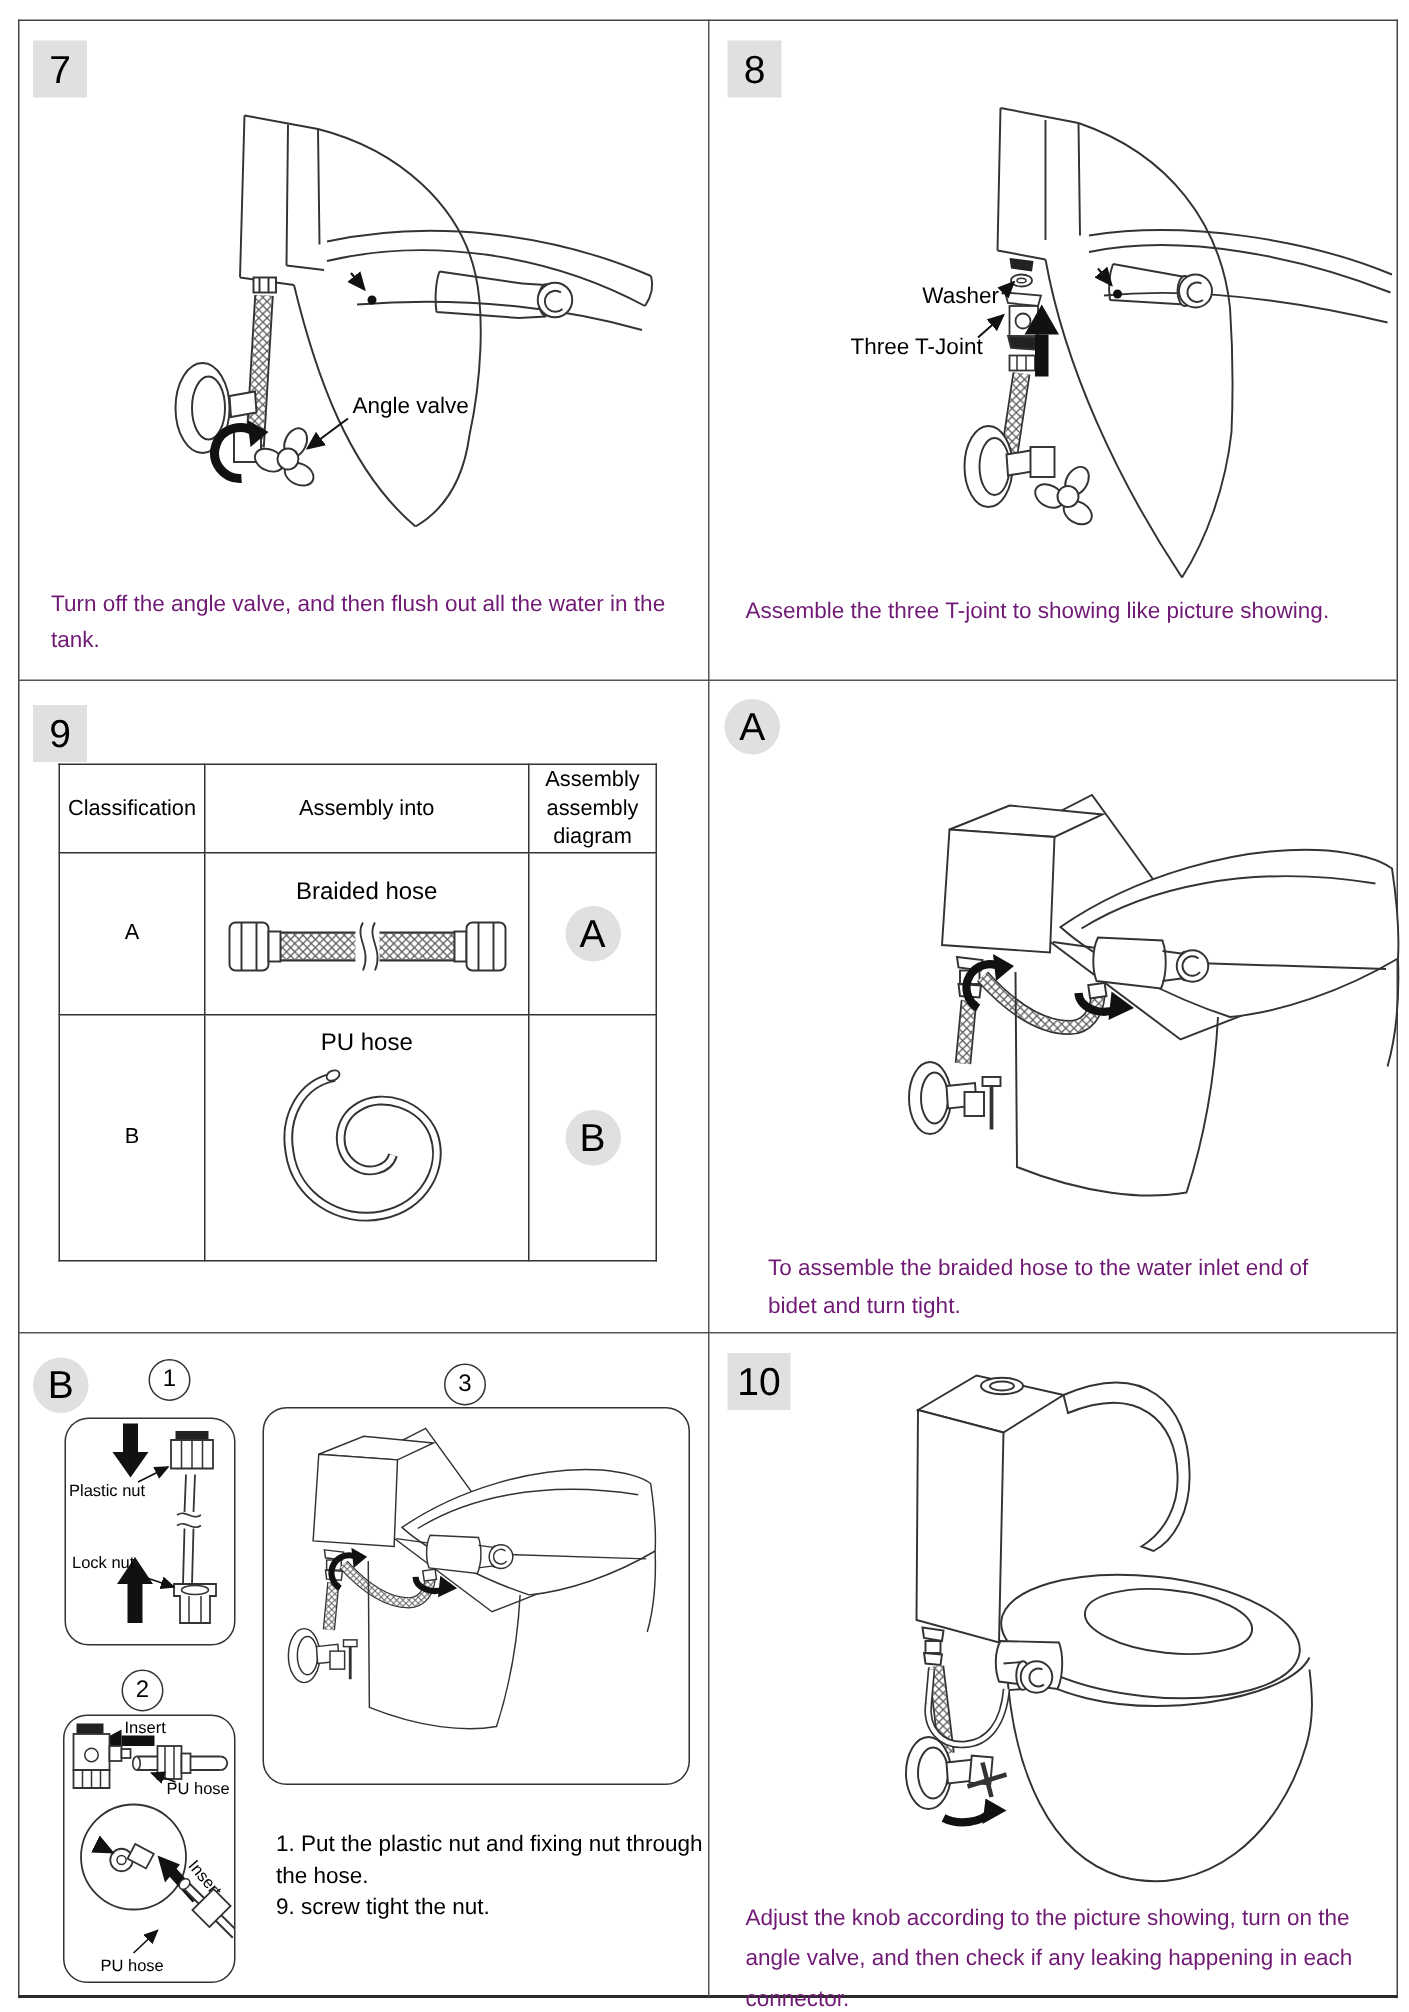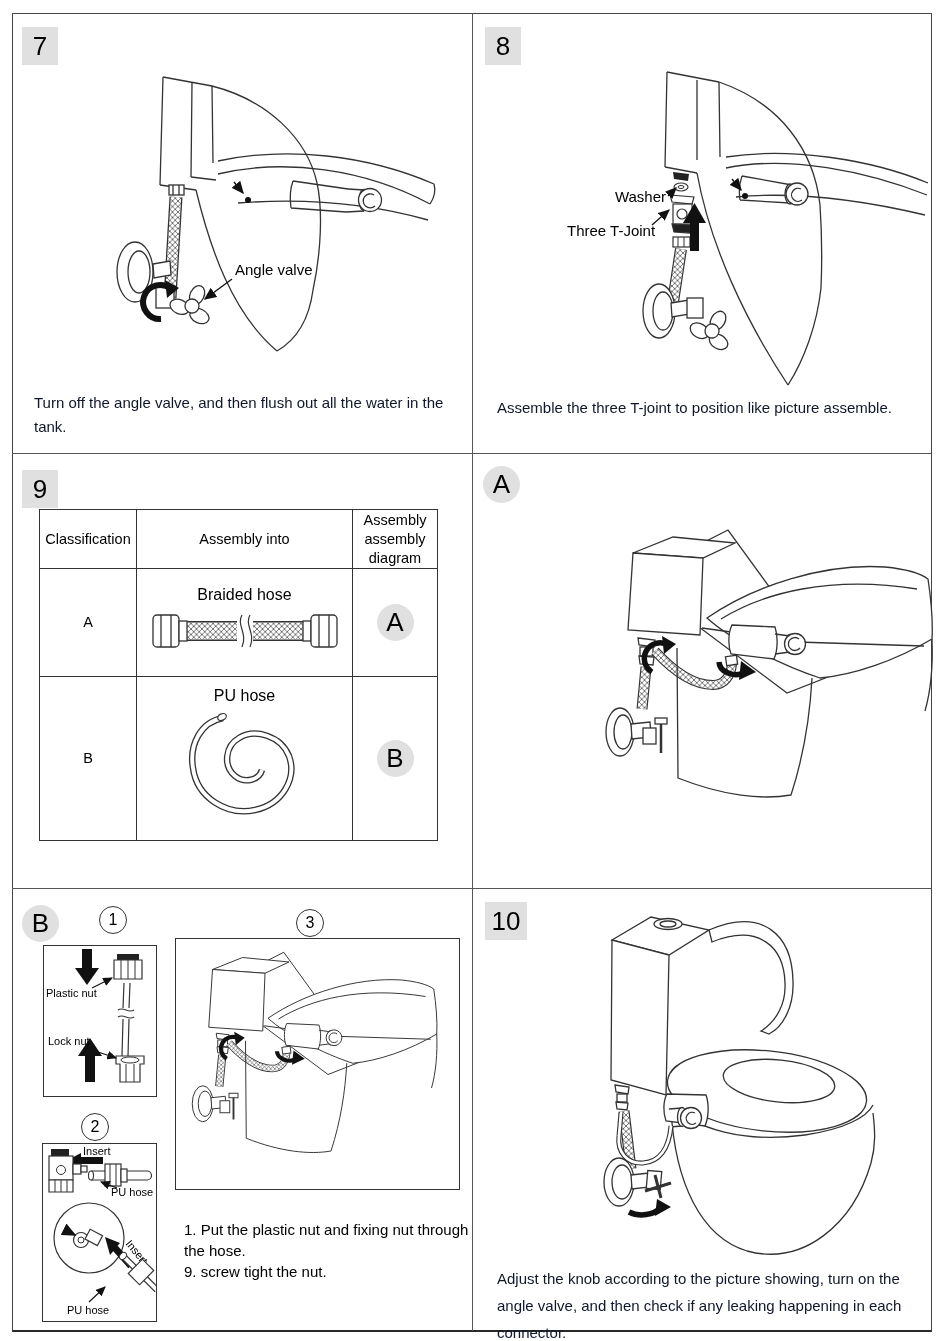--- a/index.html
+++ b/index.html
@@ -7,22 +7,22 @@
         font-family:"Liberation Sans",sans-serif;color:#000;overflow:hidden;}
   .frame{position:absolute;left:12px;top:13px;width:918px;height:1316px;
          border:1px solid #444;border-bottom:2px solid #2a2a2a;}
   .vdiv{position:absolute;left:472px;top:13px;width:1px;height:1318px;background:#555;}
   .hdiv{position:absolute;left:12px;width:919px;height:1px;background:#555;}
   .panel{position:absolute;}
   .numbadge{position:absolute;background:#e0e0e0;color:#000;display:flex;
             align-items:center;justify-content:center;font-size:26px;}
   .circbadge{position:absolute;width:37px;height:37px;border-radius:50%;background:#e0e0e0;
              display:flex;align-items:center;justify-content:center;font-size:26px;color:#000;}
-  .caption{position:absolute;font-size:15px;line-height:24px;color:#0f172a;}
-  .subbox{position:absolute;border:1.6px solid #333;border-radius:0;background:#fff;text-align:center;}
+  .caption{position:absolute;font-size:15px;line-height:24px;color:#701a75;}
+  .subbox{position:absolute;border:1.6px solid #333;border-radius:16px;background:#fff;text-align:center;}
   .circnum{position:absolute;width:26px;height:26px;border:1.5px solid #333;border-radius:50%;
            background:#fff;display:flex;align-items:center;justify-content:center;font-size:16px;}
   svg.fig{position:absolute;}
   .ptable{position:absolute;left:27px;top:56px;border-collapse:collapse;table-layout:fixed;background:#fff;}
   .ptable td{border:1.6px solid #333;text-align:center;vertical-align:middle;padding:0;
              font-size:14.5px;line-height:19px;overflow:hidden;}
   .bigletter{font-size:28px;}
   .partlabel{font-size:16px;margin-bottom:3px;}
   .tbadge{display:inline-flex;width:37px;height:37px;border-radius:50%;background:#e0e0e0;
           align-items:center;justify-content:center;font-size:26px;}
@@ -175,21 +175,21 @@
         <ellipse cx="123" cy="256" rx="10" ry="19"></ellipse>
         <path d="M131,248 L149,245 L150,259 L132,262 z"></path>
         <rect x="147" y="243" width="16" height="20"></rect>
       </g>
       <use href="#wingknob" transform="translate(172,276) rotate(30)"></use>
       <text x="126" y="147" text-anchor="end" font-size="15">Washer</text>
       <path d="M128,141 L136,133" stroke="#111" stroke-width="1.3" fill="none" marker-end="url(#ah)"></path>
       <text x="27" y="181" font-size="15">Three T-Joint</text>
       <path d="M112,170 L129,155" stroke="#111" stroke-width="1.3" fill="none" marker-end="url(#ah)"></path>
     </svg>
-    <div class="caption" style="left:25px;top:383px;white-space:nowrap">Assemble the three T-joint to position like picture assemble.</div>
+    <div class="caption" style="left:25px;top:383px;white-space:nowrap">Assemble the three T-joint to showing like picture showing.</div>
   </div>
 
   <div class="panel" style="left:12px;top:453px;width:460px;height:435px">
     <div class="numbadge" style="left:10px;top:17px;width:36px;height:38px">9</div>
     <table class="ptable">
       <colgroup>
           <col style="width:97px">
           <col style="width:216px">
           <col style="width:85px">
         </colgroup>
@@ -235,20 +235,21 @@
       </tr>
     </tbody>
       </table>
   </div>
 
   <div class="panel" style="left:472px;top:453px;width:460px;height:435px">
     <div class="circbadge" style="left:11px;top:13px">A</div>
     <svg class="fig" style="left:120px;top:59px" width="348" height="300" viewBox="0 0 348 300">
       <use href="#figA" transform="translate(3,3)"></use>
     </svg>
+    <div class="caption" style="left:40px;top:380px;width:378px;line-height:25px">To assemble the braided hose to the water inlet end of bidet and turn tight.</div>
   </div>
 
   <div class="panel" style="left:12px;top:888px;width:460px;height:445px">
     <div class="circbadge" style="left:10px;top:17px">B</div>
 
     <div class="circnum" style="left:87px;top:18px">1</div>
     <div class="subbox" style="left:31px;top:57px;width:112px;height:150px">
       <svg width="112" height="150" viewBox="0 0 112 150">
         <rect x="38" y="3" width="10" height="19" fill="#111"></rect>
         <polygon points="31,22 55,22 43,39" fill="#111"></polygon>

